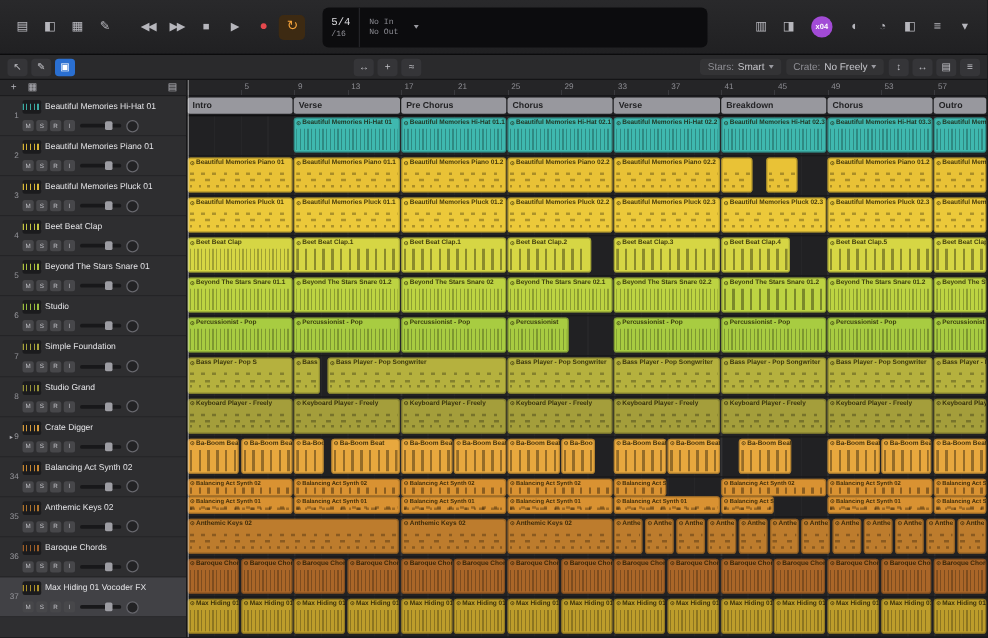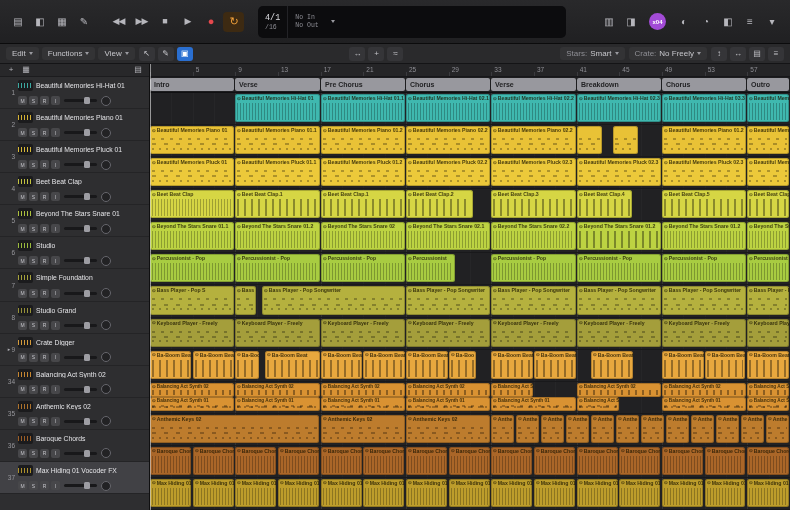--- a/index.html
+++ b/index.html
@@ -112,21 +112,21 @@
   <div class="tb-group transport">
       <div class="icon t-btn">◀◀</div>
       <div class="icon t-btn">▶▶</div>
       <div class="icon t-btn">■</div>
       <div class="icon t-btn">▶</div>
       <div class="icon t-btn rec">●</div>
       <div class="icon t-btn cycle">↻</div>
     </div>
   <div class="lcd">
     <div class="lcd-sec">
-      <div class="lcd-main">4/1</div>
+      <div class="lcd-main">5/4</div>
       <div class="lcd-sub">/16</div>
     </div>
     <div class="lcd-sec" style="border-right:none;">
       <div class="lcd-sub">No In</div>
       <div class="lcd-sub">No Out</div>
     </div>
     <div class="lcd-caret">
         <i class="caret"></i>
       </div>
   </div>
@@ -139,34 +139,20 @@
   <div class="tb-group">
       <div class="icon">◐</div>
       <div class="icon">◔</div>
       <div class="icon">◧</div>
       <div class="icon">≡</div>
       <div class="icon">▾</div>
     </div>
 </div>
 
 <div class="toolbar2">
-  <div class="t2-group">
-      <div class="menu">
-        <span>Edit</span>
-        <i class="caret"></i>
-      </div>
-      <div class="menu">
-        <span>Functions</span>
-        <i class="caret"></i>
-      </div>
-      <div class="menu">
-        <span>View</span>
-        <i class="caret"></i>
-      </div>
-    </div>
   <div class="t2-group">
       <div class="tool">↖</div>
       <div class="tool">✎</div>
       <div class="tool active-blue">▣</div>
     </div>
   <div class="sp"></div>
   <div class="t2-group">
       <div class="tool">↔</div>
       <div class="tool">+</div>
       <div class="tool">≈</div>

